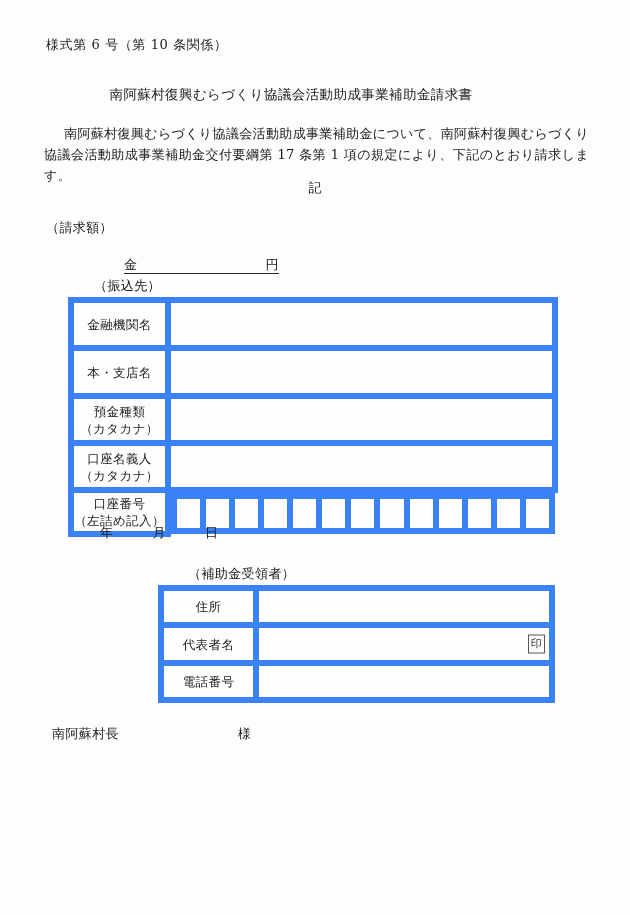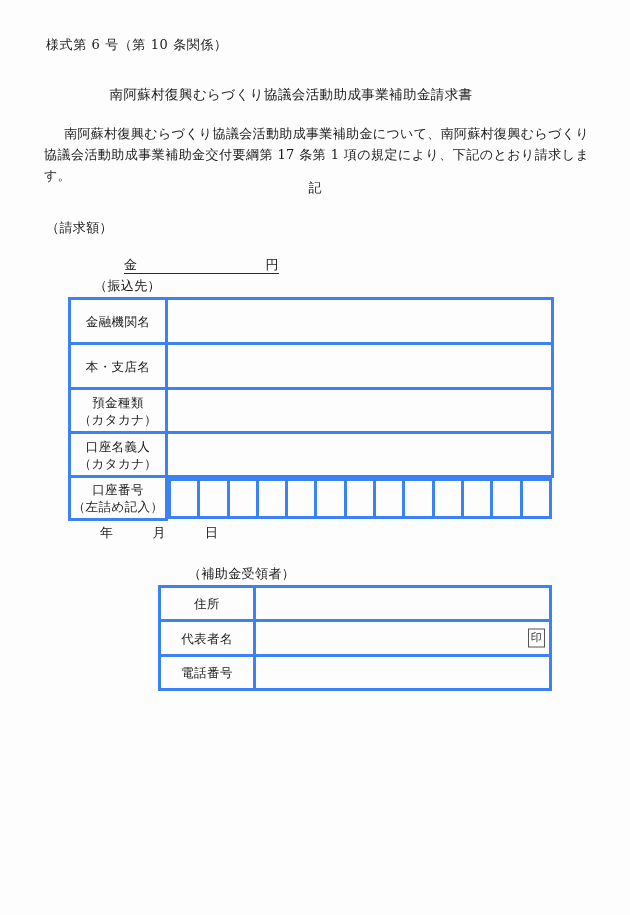--- a/index.html
+++ b/index.html
@@ -91,21 +91,21 @@
   }
   .amount-line span { line-height: 15px; }
 
   
   table.form-table {
     border-collapse: collapse;
     table-layout: fixed;
     background: #fdfdfd;
   }
   table.form-table td {
-    border: 3px solid #3b82f6;
+    border: 6px solid #3b82f6;
     font-size: 12.5px;
     text-align: center;
     vertical-align: middle;
     padding: 0;
     letter-spacing: 0.4px;
     line-height: 17px;
   }
   table.form-table td.value-cell { background: #fdfdfd; }
 
   .bank-table {
@@ -289,14 +289,19 @@
       </tr>
       <tr>
         <td>
           <span>電話番号</span>
         </td>
         <td class="value-cell" style="height:31px"></td>
       </tr>
     </tbody>
   </table>
 
+  <div class="abs jp addressee">
+    <span>南阿蘇村長</span>
+    <span class="gap2"></span>
+    <span>様</span>
+  </div>
 
 </div>
 
 </body></html>

